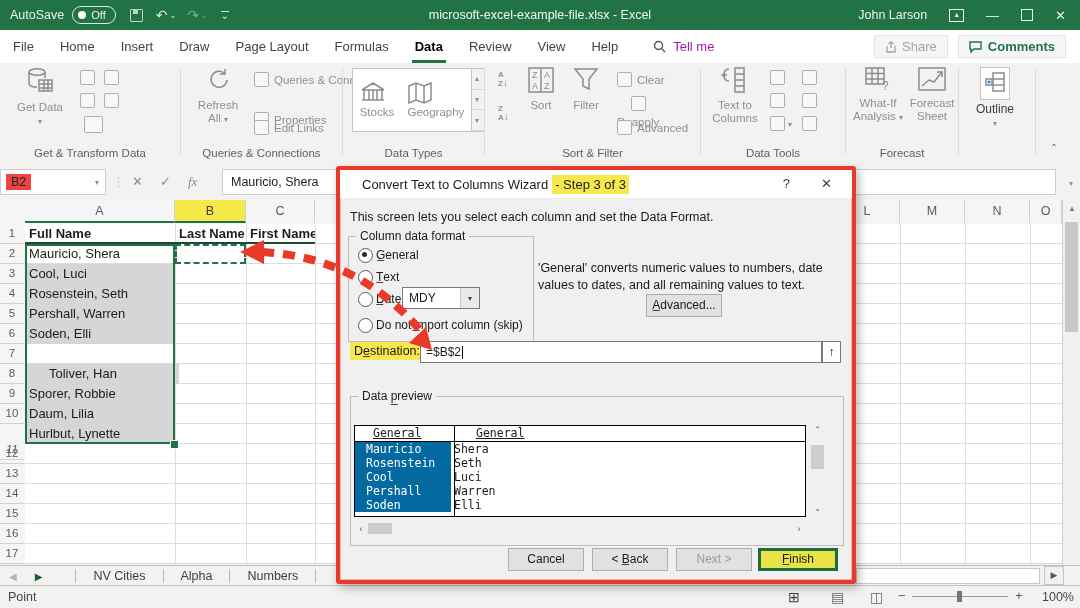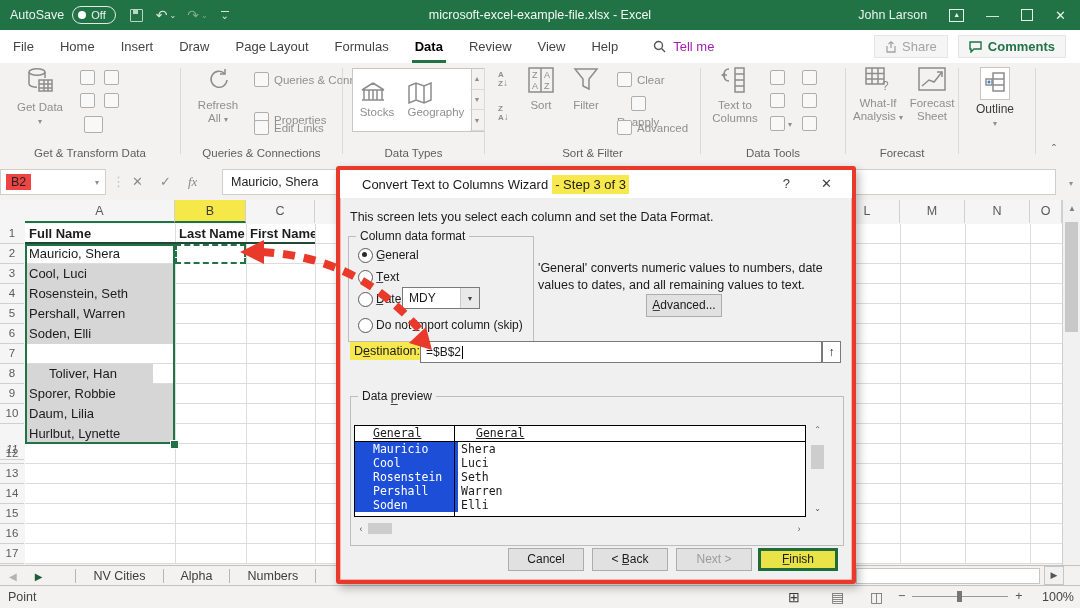--- a/index.html
+++ b/index.html
@@ -112,21 +112,21 @@
   #adv-btn{position:absolute;left:306px;top:124px;width:76px;height:23px;background:#e1e1e1;border:1px solid #adadad;box-sizing:border-box;text-align:center;line-height:21px;font-size:12px;}
   #dest-label{position:absolute;left:10px;top:172px;background:#f7e94d;padding:2px 4px;font-size:12.5px;}
   #dest-input{position:absolute;left:80px;top:171px;width:402px;height:22px;background:#fff;border:1px solid #7a7a7a;box-sizing:border-box;display:flex;align-items:center;padding-left:5px;font-size:12px;}
   .caret{display:inline-block;width:1px;height:13px;background:#000;margin-left:1px;}
   #dest-picker{position:absolute;left:482px;top:171px;width:19px;height:22px;background:#fff;border:1px solid #7a7a7a;box-sizing:border-box;text-align:center;line-height:20px;font-size:12px;color:#111;font-weight:bold;}
   #pv-table{position:absolute;left:14px;top:255px;width:452px;height:92px;border:1px solid #000;box-sizing:border-box;background:#fff;font-family:"DejaVu Sans Mono",monospace;font-size:11.5px;overflow:hidden;}
   .pv-head{height:15px;border-bottom:1px solid #000;display:flex;}
   .pv-head span{text-decoration:underline;padding-left:18px;}
   .pv-head .h1{width:85px;flex:none;}
   .pvrow{height:14px;display:flex;line-height:14px;}
-  .pvc1{width:85px;flex:none;background:#1d4ed8;color:#fff;padding-left:18px;}
+  .pvc1{width:85px;flex:none;background:#0369a1;color:#fff;padding-left:11px;}
   .pvc2{padding-left:3px;}
   .pv-vdiv{position:absolute;left:99px;top:0;bottom:0;width:1px;background:#000;}
   #pv-vscroll{position:absolute;left:470px;top:255px;width:15px;height:92px;}
   #pv-vscroll .a{position:absolute;left:0;width:15px;height:13px;text-align:center;font-size:8px;color:#555;}
   #pv-vscroll .th{position:absolute;left:1px;top:20px;width:13px;height:24px;background:#cdcdcd;}
   #pv-hscroll{position:absolute;left:14px;top:352px;width:452px;height:13px;display:flex;align-items:center;}
   #pv-hscroll .a{width:14px;text-align:center;font-size:9px;color:#555;flex:none;}
   #pv-hscroll .th{width:24px;height:11px;background:#cdcdcd;flex:none;}
   #pv-hscroll .sp{flex:1;}
   .dlg-btn{position:absolute;top:378px;width:76px;height:23px;background:#e1e1e1;border:1px solid #adadad;box-sizing:border-box;text-align:center;line-height:21px;font-size:12px;}
@@ -429,21 +429,21 @@
     <div class="vline" style="left: 940px;"></div>
     <div class="vline" style="left: 1005px;"></div>
     <div class="cell b" style="left: 0px; top: 0px; width: 150px;">Full Name</div>
     <div class="cell b" style="left: 150px; top: 0px; width: 71px;">Last Name</div>
     <div class="cell b" style="left: 221px; top: 0px; width: 69px;">First Name</div>
     <div class="cell" style="left: 0px; top: 20px; width: 150px;">Mauricio, Shera</div>
     <div class="cell gray" style="left: 0px; top: 40px; width: 150px;">Cool, Luci</div>
     <div class="cell gray" style="left: 0px; top: 60px; width: 150px;">Rosenstein, Seth</div>
     <div class="cell gray" style="left: 0px; top: 80px; width: 150px;">Pershall, Warren</div>
     <div class="cell gray" style="left: 0px; top: 100px; width: 150px;">Soden, Elli</div>
-    <div class="cell gray" style="left: 0px; top: 140px; width: 128px; padding-left: 24px;">Toliver, Han</div>
+    <div class="cell gray" style="left: 0px; top: 140px; width: 154px; padding-left: 24px;">Toliver, Han</div>
     <div class="cell gray" style="left: 0px; top: 160px; width: 150px;">Sporer, Robbie</div>
     <div class="cell gray" style="left: 0px; top: 180px; width: 150px;">Daum, Lilia</div>
     <div class="cell gray" style="left: 0px; top: 200px; width: 150px;">Hurlbut, Lynette</div>
   </div>
 <div id="sel-rect" class="abs"></div>
 <div id="ants-b2" class="abs"></div>
 <div id="fill-handle" class="abs"></div>
 <div id="vscroll" class="abs">
   <span class="arr" style="top:0;">▲</span>
   <span class="thumb"></span>
@@ -534,26 +534,26 @@
     <div class="pv-head">
       <span class="h1">General</span>
       <span>General</span>
     </div>
     <div id="pv-rows">
           <div class="pvrow">
             <span class="pvc1">Mauricio</span>
             <span class="pvc2">Shera</span>
           </div>
           <div class="pvrow">
+            <span class="pvc1">Rosenstein</span>
+            <span class="pvc2">Seth</span>
+          </div>
+          <div class="pvrow">
             <span class="pvc1">Cool</span>
             <span class="pvc2">Luci</span>
-          </div>
-          <div class="pvrow">
-            <span class="pvc1">Rosenstein</span>
-            <span class="pvc2">Seth</span>
           </div>
           <div class="pvrow">
             <span class="pvc1">Pershall</span>
             <span class="pvc2">Warren</span>
           </div>
           <div class="pvrow">
             <span class="pvc1">Soden</span>
             <span class="pvc2">Elli</span>
           </div>
         </div>

